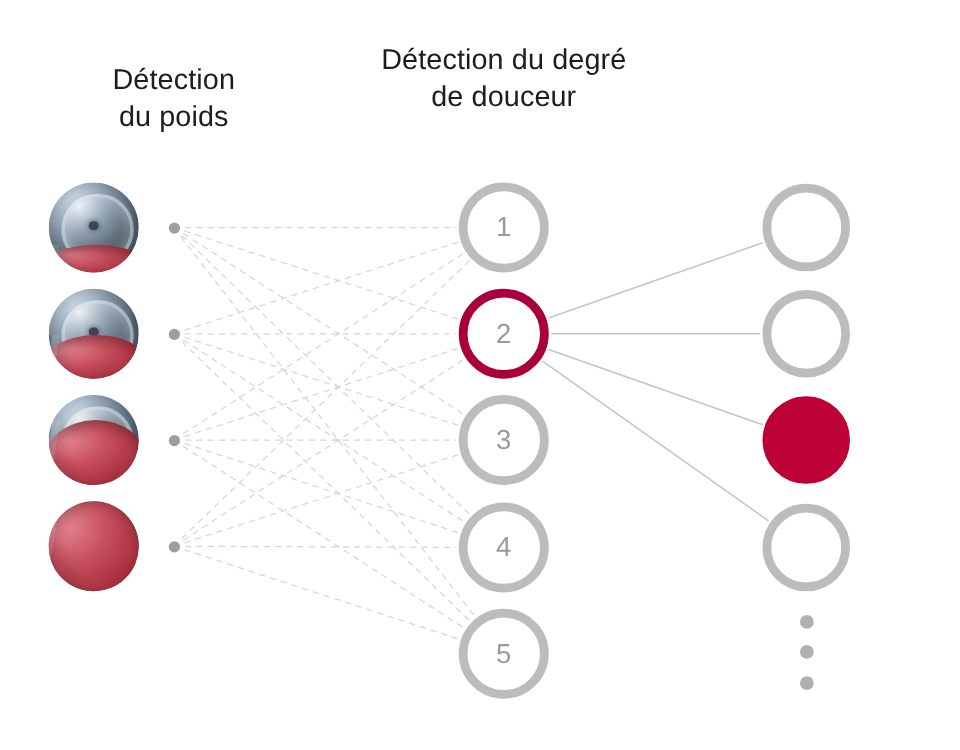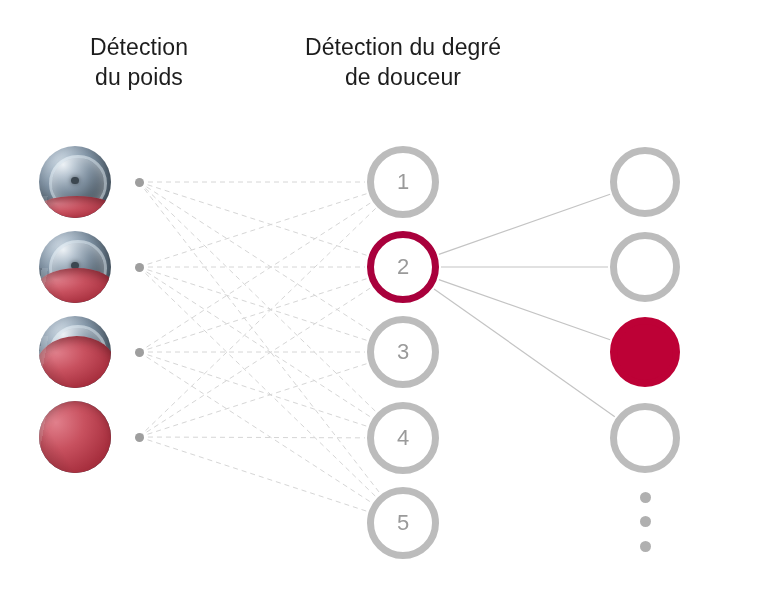--- a/index.html
+++ b/index.html
@@ -19,21 +19,21 @@
   .col-title {
     position:absolute;
     text-align:center;
     color:#1d1d1d;
     font-size:23px;
     line-height:30px;
     font-weight:400;
     letter-spacing:0.1px;
     white-space:pre-line;
   }
-  #title-input  { left:0px;   top:32px; width:278px; }
+  #title-input  { left:0px;   top:48px; width:278px; }
   #title-hidden { left:264px; top:32px; width:278px; }
   #title-output { left:528px; top:48px; width:240px; }
 
   
   #edges { position:absolute; left:0; top:0; width:768px; height:600px; }
 
   
   .thumb {
     position:absolute;
     width:72px; height:72px;

